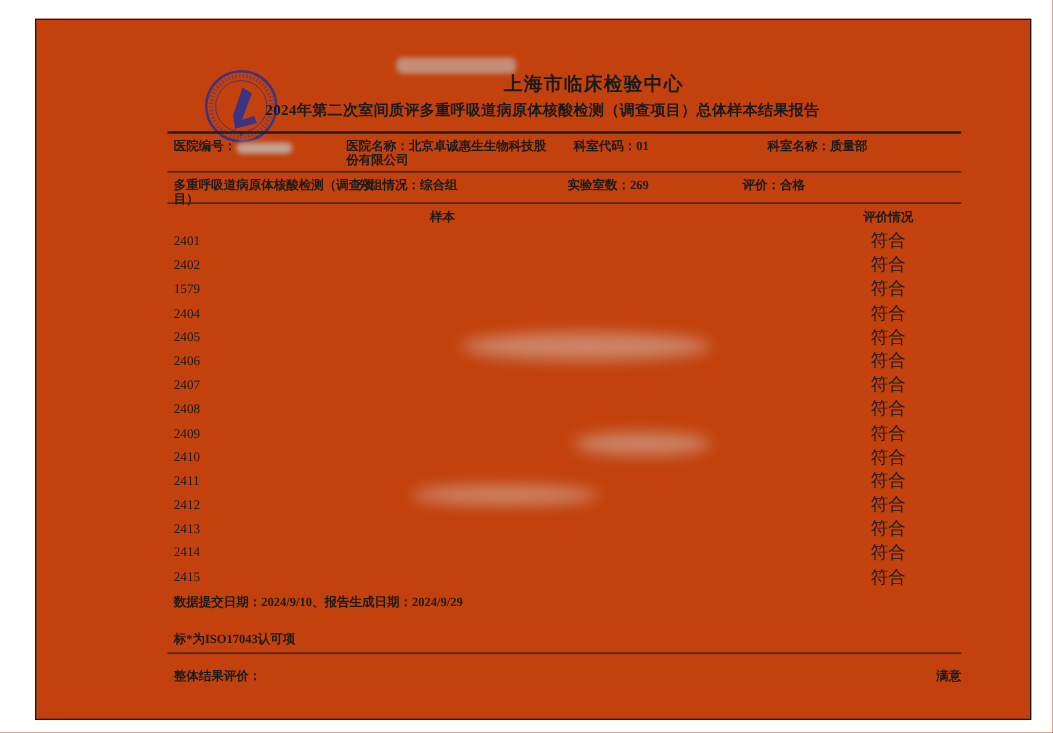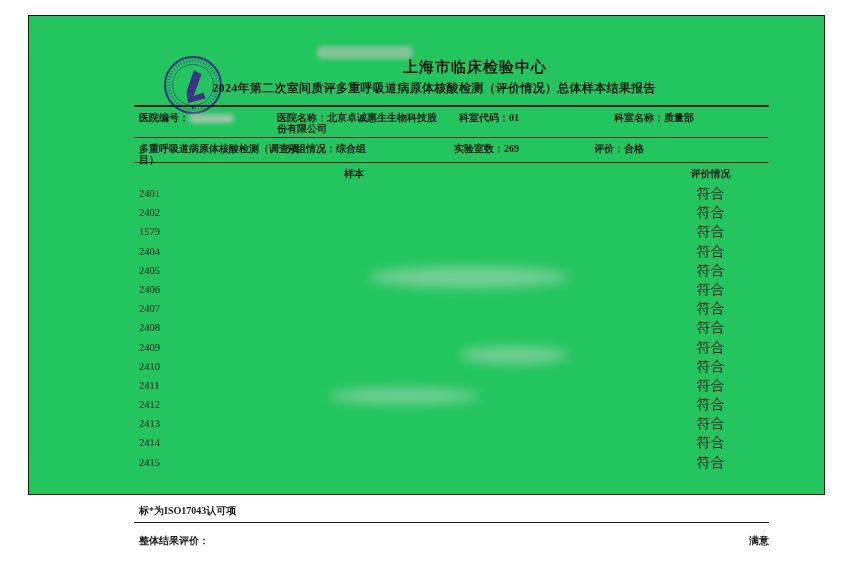--- a/index.html
+++ b/index.html
@@ -10,22 +10,22 @@
   }
   html,body{margin:0;padding:0;}
   body{
     width:842px;height:586px;background:#ffffff;overflow:hidden;
     font-family:"Liberation Serif","DejaVu Serif",serif;
     color:var(--text);
     position:relative;
   }
   .stage{position:absolute;inset:0;}
   .page{
-    position:absolute;left:28px;top:15px;width:797px;height:480px;
-    border:1.5px solid var(--border);background:#22c55e;box-sizing:border-box;
+    position:absolute;left:28px;top:15px;width:797px;height:561px;
+    border:1.5px solid var(--border);background:#c2410c;box-sizing:border-box;
   }
   .abs{position:absolute;white-space:nowrap;}
   .b{font-weight:bold;}
   .center{text-align:center;}
   .right{text-align:right;}
   .rule{position:absolute;left:105px;width:635px;background:var(--rule);}
   .smudge{position:absolute;background:#c3c3c3;filter:blur(2px);border-radius:5px;opacity:.6;}
   .wmark{position:absolute;background:#dadada;filter:blur(6px);border-radius:50%;opacity:.45;}
   .title{font-size:15px;letter-spacing:1px;}
   .subtitle{font-size:12px;letter-spacing:.3px;}
@@ -57,21 +57,21 @@
       <circle class="fill" cx="30" cy="52.5" r="1.3"></circle>
     </svg>
 
     <div class="smudge" style="left:288px;top:30px;width:96px;height:13px;"></div>
     <div class="smudge" style="left:160px;top:98px;width:45px;height:9px;opacity:.75;"></div>
     <div class="wmark" style="left:340px;top:250px;width:200px;height:22px;"></div>
     <div class="wmark" style="left:300px;top:372px;width:150px;height:16px;"></div>
     <div class="wmark" style="left:430px;top:330px;width:110px;height:18px;"></div>
 
     <div class="abs b title center" style="left:296px;top:42px;width:300px;">上海市临床检验中心</div>
-    <div class="abs b subtitle center" style="left:105px;top:64px;width:600px;">2024年第二次室间质评多重呼吸道病原体核酸检测（评价情况）总体样本结果报告</div>
+    <div class="abs b subtitle center" style="left:105px;top:64px;width:600px;">2024年第二次室间质评多重呼吸道病原体核酸检测（调查项目）总体样本结果报告</div>
 
     <div class="rule" style="top:89px;height:2px;"></div>
 
     <div class="cell" style="left:110px;top:96px;">医院编号：</div>
     <div class="cell" style="left:248px;top:96px;">
       <span class="line">医院名称：北京卓诚惠生生物科技股</span>
       <span class="line">份有限公司</span>
     </div>
     <div class="cell" style="left:430px;top:96px;text-align:center;">科室代码：01</div>
     <div class="cell" style="left:565px;top:96px;padding-left:20px;">科室名称：质量部</div>
@@ -161,20 +161,21 @@
     <span class="sample-id">2414</span>
     <span class="sample-result">符合</span>
   </div>
 
   <div class="table-row">
     <span class="sample-id">2415</span>
     <span class="sample-result">符合</span>
   </div>
 </div>
 
+    <div class="abs foot" style="left:110px;top:459px;">数据提交日期：2024/9/10、报告生成日期：2024/9/29</div>
     <div class="abs foot" style="left:110px;top:488px;">标*为ISO17043认可项</div>
 
     <div class="rule" style="top:506px;height:1px;"></div>
 
     <div class="abs foot" style="left:110px;top:518px;">整体结果评价：</div>
     <div class="abs foot right" style="left:600px;top:518px;width:140px;">满意</div>
 
   </div>
 </div>
 

